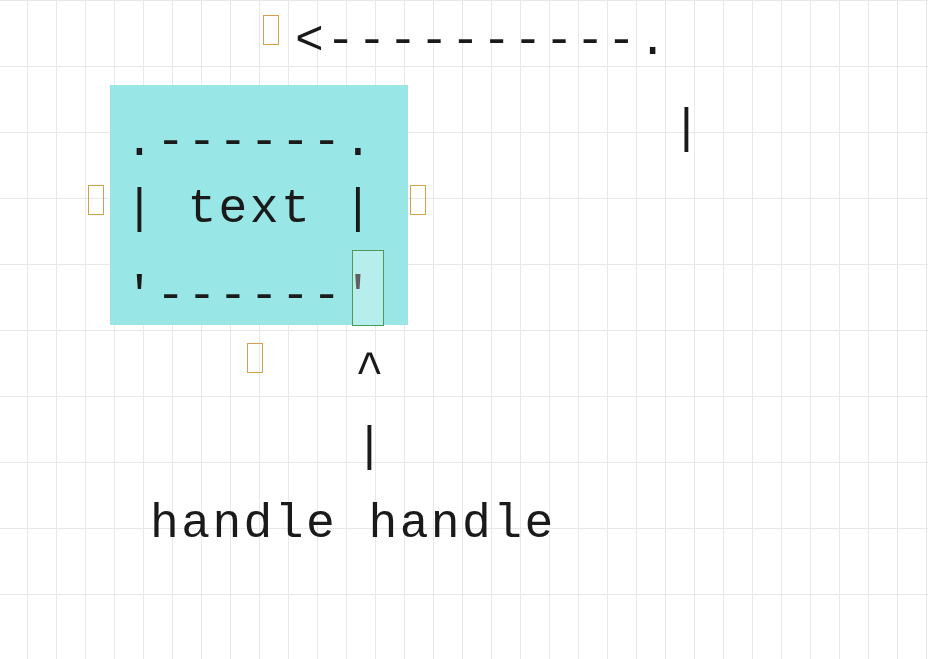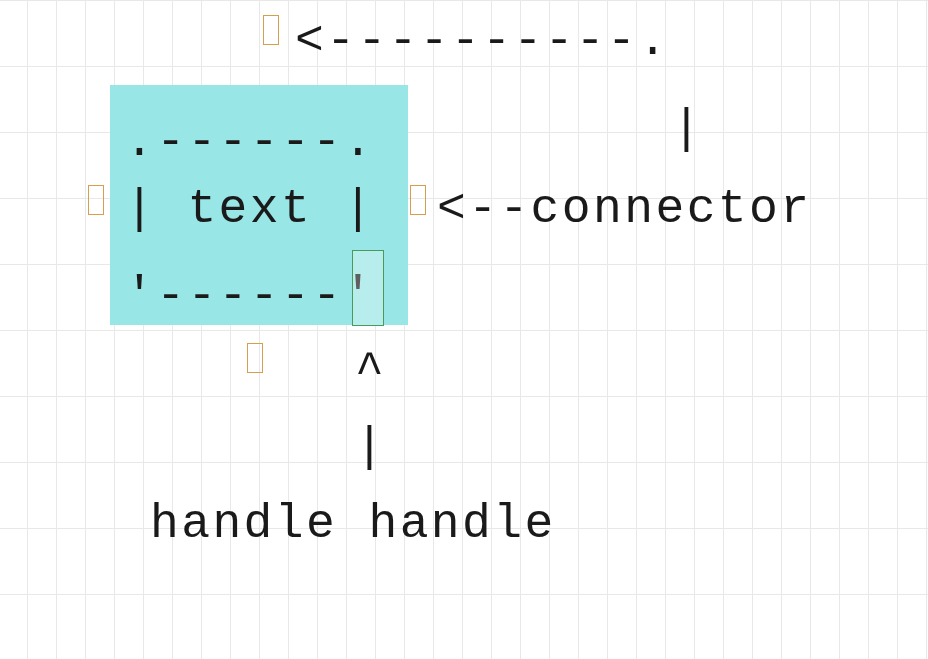--- a/index.html
+++ b/index.html
@@ -111,21 +111,20 @@
   <div class="ascii-line box-top">.------.</div>
   <div class="ascii-line box-mid">| text |</div>
   <div class="ascii-line box-bot">'------'</div>
 
   <div class="resize-handle-box"></div>
 
   <div class="ascii-line top-arrow">&lt;----------.</div>
 
   <div class="ascii-line tr-vert">|</div>
 
-  <div class="ascii-line right-conn">&lt;--connector</div>
 
   <div class="ascii-line caret">^</div>
 
   <div class="ascii-line vbar">|</div>
 
   <div class="ascii-line rh-label">handle handle</div>
 
 </div>
 
 </body></html>

